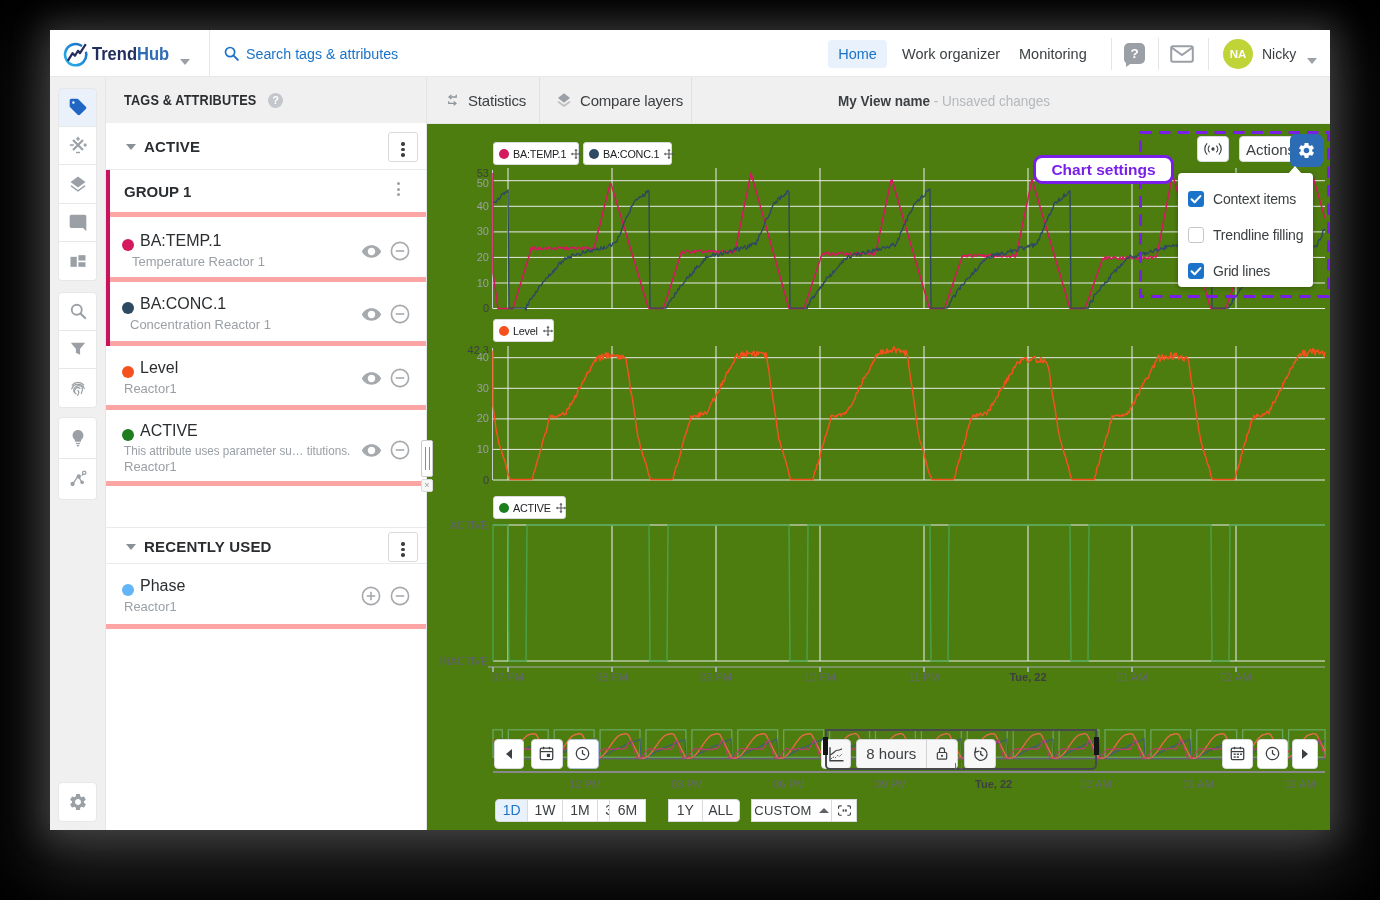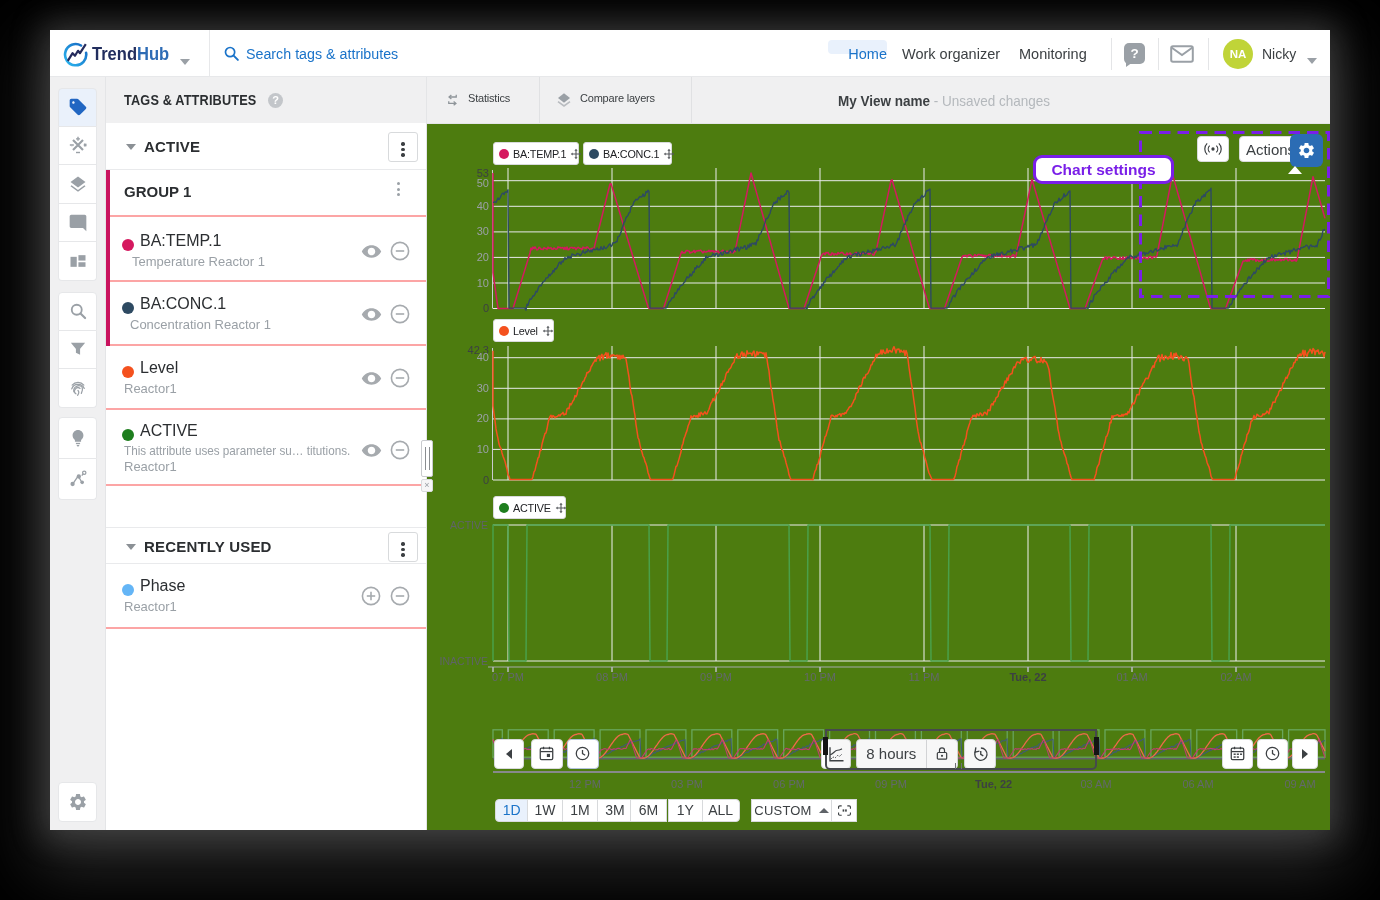--- a/index.html
+++ b/index.html
@@ -8,46 +8,46 @@
 .window{position:absolute;left:50px;top:30px;width:1280px;height:800px;background:#4d7c0f;overflow:hidden;box-shadow:0 0 30px 8px rgba(160,160,160,0.25),0 26px 60px 16px rgba(140,140,140,0.28);}
 .abs{position:absolute;}
 
 .topbar{position:absolute;left:0;top:0;width:1280px;height:47px;background:#fff;border-bottom:1px solid #e7e8ea;}
 .logo-divider{position:absolute;left:158.5px;top:0;width:1px;height:47px;background:#e7e8ea;}
 .brand{position:absolute;left:42px;top:13px;font-size:19px;color:#222e5e;font-weight:bold;transform:scaleX(.87);transform-origin:left center;}
 .brand .hub{color:#2e6cb5;}
 .caret{width:0;height:0;border-left:5.5px solid transparent;border-right:5.5px solid transparent;border-top:6px solid #9aa0a6;display:inline-block;}
 .search-txt{position:absolute;left:196px;top:14.5px;font-size:15.5px;color:#1a73c9;transform:scaleX(.92);transform-origin:left center;}
 .nav-item{position:absolute;top:11px;height:26px;line-height:26px;font-size:14.5px;color:#3c4043;}
-.home-pill{position:absolute;left:778px;top:10px;width:59px;height:14px;background:#e9f1fc;border-radius:4px;color:#1a73c9;font-size:14.5px;text-align:right;line-height:28px;}
+.home-pill{position:absolute;left:778px;top:10px;width:59px;height:28px;background:#e9f1fc;border-radius:4px;color:#1a73c9;font-size:14.5px;text-align:center;line-height:28px;}
 .tb-divider{position:absolute;top:8px;width:1px;height:32px;background:#e4e5e7;}
 
 .rail{position:absolute;left:0;top:47px;width:56px;height:753px;background:#f0f0f1;border-right:1px solid #e4e5e7;}
 .rbtn{position:absolute;left:8px;width:39px;height:38.6px;background:#fff;border:1px solid #e6e7e9;display:flex;align-items:center;justify-content:center;}
 
 .panel{position:absolute;left:56px;top:47px;width:321px;height:753px;background:#fff;border-right:1px solid #e4e5e7;}
 .phead{position:absolute;left:0;top:0;width:100%;height:47px;background:#f0f0f1;border-bottom:1px solid #e4e5e7;}
 .ptitle{position:absolute;left:18px;top:14px;font-size:15.5px;font-weight:bold;color:#2b2e31;letter-spacing:0.2px;transform:scaleX(.82);transform-origin:left center;}
 .qcircle{position:absolute;left:162px;top:16px;width:15px;height:15px;border-radius:50%;background:#c3c6ca;color:#fff;font-size:11px;font-weight:bold;text-align:center;line-height:15px;}
 .sechead{position:absolute;left:0;width:100%;height:47px;background:#fff;border-bottom:1px solid #e9eaec;}
 .sectitle{font-size:15px;font-weight:bold;color:#2b2e31;position:absolute;left:38px;top:14px;letter-spacing:0.2px;}
 .dcaret{position:absolute;left:20px;top:20px;width:0;height:0;border-left:5.5px solid transparent;border-right:5.5px solid transparent;border-top:6px solid #8b9095;}
 .menubtn{position:absolute;left:282px;width:30px;height:30px;border:1px solid #d8dadc;border-radius:3px;background:#fff;}
 .vdots span{display:block;width:3.4px;height:3.4px;border-radius:50%;background:#3c4043;margin:2.2px auto;}
 .vdots{padding-top:7px;}
 .gdots span{display:block;width:3px;height:3px;border-radius:50%;background:#9aa0a6;margin:2.4px auto;}
-.row{position:absolute;left:0;width:100%;border-bottom:2px solid #fca5a5;background:#fff;}
+.row{position:absolute;left:0;width:100%;border-bottom:5px solid #fca5a5;background:#fff;}
 .dot{display:inline-block;border-radius:50%;flex:none;}
 .ilabel{font-size:16px;color:#2b2e31;}
 .isub{font-size:13px;color:#9aa0a6;}
 .groupbar{position:absolute;left:0;width:4px;background:#c9135e;z-index:3;}
 
 .mtoolbar{position:absolute;left:377px;top:47px;width:903px;height:47px;background:#f0f0f1;border-bottom:1px solid #e4e5e7;}
 .mt-div{position:absolute;top:0;width:1px;height:46px;background:#e0e1e3;}
-.mt-txt{position:absolute;top:14.5px;font-size:11px;color:#3c4043;letter-spacing:-0.2px;}
+.mt-txt{position:absolute;top:14.5px;font-size:15px;color:#3c4043;letter-spacing:-0.2px;}
 .wbtn{position:absolute;background:#fff;border:1px solid #d8dadc;border-radius:4px;display:flex;align-items:center;justify-content:center;margin-top:48px;}
 
 .chip{position:absolute;height:23px;background:#fff;border:1px solid #d8dadc;border-radius:3px;display:flex;align-items:center;padding:0 5px;gap:4px;font-size:10.8px;letter-spacing:-0.2px;color:#202124;z-index:2;}
 .chip .dot{width:10px;height:10px;}
 
 .zbtn{position:absolute;top:768.5px;height:23.5px;background:#fff;border:1px solid #d8dadc;font-size:14px;color:#3c4043;text-align:center;display:flex;align-items:center;justify-content:center;}
 
 .dashed{position:absolute;left:1089px;top:101px;width:191px;height:167px;z-index:5;}
 .cs-pill{position:absolute;left:983px;top:125px;width:141px;height:29px;background:#fff;border:3px solid #7a1fe8;border-radius:9px;z-index:6;color:#7a1fe8;font-weight:bold;font-size:15.5px;text-align:center;line-height:24px;}
 .gearbtn{position:absolute;left:1240px;top:104px;width:33px;height:33px;background:#2b6cb4;border-radius:6px;z-index:6;display:flex;align-items:center;justify-content:center;}
@@ -430,21 +430,21 @@
 
   <div class="ovsel"></div>
   <div class="ovhandle" style="left:772.5px;"></div>
   <div class="ovhandle" style="left:1043.5px;"></div>
   <div class="abs" style="left:905px;top:732.5px;width:7px;height:6px;border-left:1.8px solid #6f7275;border-right:1.8px solid #6f7275;z-index:4;"></div>
 
   <div class="zbtn" style="left:444.5px;width:34.3px;border-radius:4px 0 0 4px;background:#e9f1fc;color:#1a73c9;">1D</div>
 <div class="zbtn" style="left:477.8px;width:36.2px;margin-left:-1px;">1W</div>
 <div class="zbtn" style="left:513.0px;width:36.0px;margin-left:-1px;">1M</div>
 <div class="zbtn" style="left:548.0px;width:36.0px;margin-left:-1px;">3M</div>
-<div class="zbtn" style="left:581px;width:37.0px;margin-left:-1px;">6M</div>
+<div class="zbtn" style="left:560px;width:37.0px;margin-left:-1px;">6M</div>
 <div class="zbtn" style="left:619.0px;width:34.6px;margin-left:-1px;">1Y</div>
 <div class="zbtn" style="left:652.6px;width:38px;margin-left:-1px;border-radius:0 4px 4px 0;">ALL</div>
 <div class="zbtn" style="left:701px;width:106px;padding:0;">
       <div style="flex:1;display:flex;align-items:center;justify-content:center;gap:7px;font-size:13px;letter-spacing:0.2px;">CUSTOM <span style="display:inline-block;width:0;height:0;border-left:5px solid transparent;border-right:5px solid transparent;border-bottom:5.5px solid #5f6368;"></span></div>
       <div style="width:25px;height:100%;border-left:1px solid #d8dadc;display:flex;align-items:center;justify-content:center;">
         <svg width="15" height="13" viewBox="0 0 24 20">
           <g fill="none" stroke="#3c4043" stroke-width="1.8">
             <path d="M2.5 7 V4.5 Q2.5 2.5 4.5 2.5 H7.5"></path>
             <path d="M16.5 2.5 H19.5 Q21.5 2.5 21.5 4.5 V7"></path>
             <path d="M21.5 13 V15.5 Q21.5 17.5 19.5 17.5 H16.5"></path>
@@ -461,13 +461,35 @@
     </svg>
   <div class="cs-pill">Chart settings</div>
   <div class="gearbtn">
       <svg width="19" height="19" viewBox="0 0 24 24">
         <path d="M19.14 12.94c.04-.3.06-.61.06-.94 0-.32-.02-.64-.07-.94l2.03-1.58c.18-.14.23-.41.12-.61l-1.92-3.32c-.12-.22-.37-.29-.59-.22l-2.39.96c-.5-.38-1.03-.7-1.62-.94l-.36-2.54c-.04-.24-.24-.41-.48-.41h-3.84c-.24 0-.43.17-.47.41l-.36 2.54c-.59.24-1.13.57-1.62.94l-2.39-.96c-.22-.08-.47 0-.59.22L2.74 8.87c-.12.21-.08.47.12.61l2.03 1.58c-.05.3-.09.63-.09.94s.02.64.07.94l-2.03 1.58c-.18.14-.23.41-.12.61l1.92 3.32c.12.22.37.29.59.22l2.39-.96c.5.38 1.03.7 1.62.94l.36 2.54c.05.24.24.41.48.41h3.84c.24 0 .44-.17.47-.41l.36-2.54c.59-.24 1.13-.56 1.62-.94l2.39.96c.22.08.47 0 .59-.22l1.92-3.32c.12-.22.07-.47-.12-.61l-2.01-1.58zM12 15.6c-1.98 0-3.6-1.62-3.6-3.6s1.62-3.6 3.6-3.6 3.6 1.62 3.6 3.6-1.62 3.6-3.6 3.6z" fill="#fff"></path>
       </svg>
     </div>
   <svg class="popcaret" viewBox="0 0 14 8">
       <path d="M0 8 L7 0 L14 8 Z" fill="#fff"></path>
     </svg>
+  <div class="popup">
+    <div class="cbrow" style="top:18px;">
+        <span class="cbox on">
+          <svg width="16" height="16" viewBox="0 0 16 16">
+            <path d="M3.6 8.3 L6.6 11.2 L12.4 5.1" fill="none" stroke="#fff" stroke-width="2.1" stroke-linecap="round" stroke-linejoin="round"></path>
+          </svg>
+        </span>
+        <span class="cblabel">Context items</span>
+      </div>
+    <div class="cbrow" style="top:54px;">
+        <span class="cbox off"></span>
+        <span class="cblabel">Trendline filling</span>
+      </div>
+    <div class="cbrow" style="top:90px;">
+        <span class="cbox on">
+          <svg width="16" height="16" viewBox="0 0 16 16">
+            <path d="M3.6 8.3 L6.6 11.2 L12.4 5.1" fill="none" stroke="#fff" stroke-width="2.1" stroke-linecap="round" stroke-linejoin="round"></path>
+          </svg>
+        </span>
+        <span class="cblabel">Grid lines</span>
+      </div>
+  </div>
 </div>
 
 </body></html>

